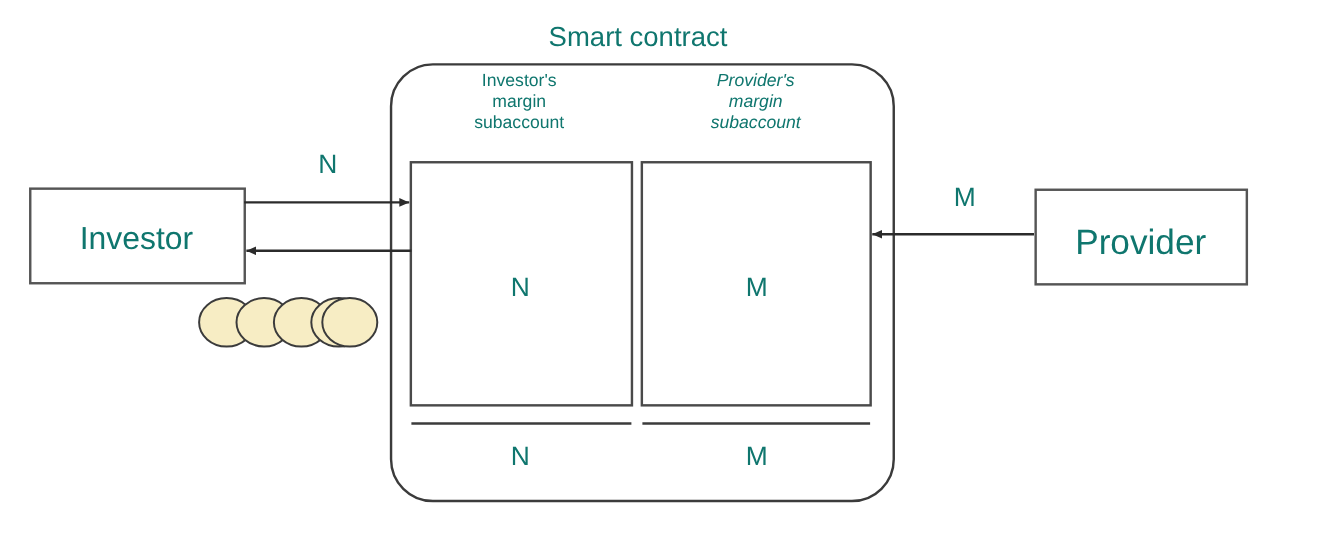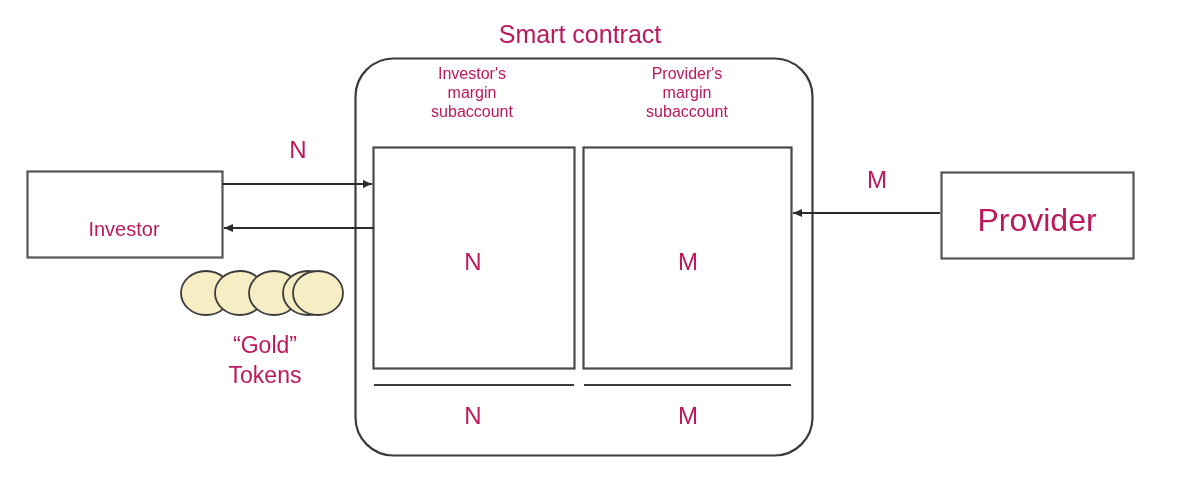--- a/index.html
+++ b/index.html
@@ -24,21 +24,21 @@
     position: absolute;
     top: 0;
     left: 0;
     width: 1200px;
     height: 490px;
   }
   .txt {
     position: absolute;
     white-space: pre;
     line-height: 1.17;
-    color: #be185d;
+    color: #0f766e;
     font-family: "Liberation Sans", sans-serif;
   }
   .center {
     text-align: center;
     transform: translateX(-50%);
   }
 
   
   #smart-contract-title {
     left: 580px;
@@ -51,40 +51,40 @@
     font-size: 16px;
     line-height: 1.2;
   }
   #investor-subaccount-heading {
     left: 472px;
     top: 64px;
   }
   #provider-subaccount-heading {
     left: 687px;
     top: 64px;
+    font-style: italic;
   }
 
   
   .account-value {
     font-size: 24px;
   }
   #investor-account-value { left: 473px; top: 248px; }
   #provider-account-value { left: 688px; top: 248px; }
 
   
   .account-total { font-size: 24px; }
   #investor-total { left: 473px; top: 402px; }
   #provider-total { left: 688px; top: 402px; }
 
   
   #investor-label {
     left: 124px;
     top: 201px;
-    font-size: 20px;
-    margin-top: 17px;
+    font-size: 29px;
   }
   #provider-label {
     left: 1037px;
     top: 202px;
     font-size: 32px;
   }
 
   
   .flow-label { font-size: 24px; }
   #investor-flow-label { left: 298px; top: 136px; }
@@ -160,16 +160,14 @@
   <div class="txt center account-total" id="provider-total">M</div>
 
   <div class="txt center" id="investor-label">Investor</div>
 
   <div class="txt center" id="provider-label">Provider</div>
 
   <div class="txt center flow-label" id="investor-flow-label">N</div>
 
   <div class="txt center flow-label" id="provider-flow-label">M</div>
 
-  <div class="txt center" id="token-caption">“Gold”
-Tokens</div>
 
 </div>
 
 </body></html>

